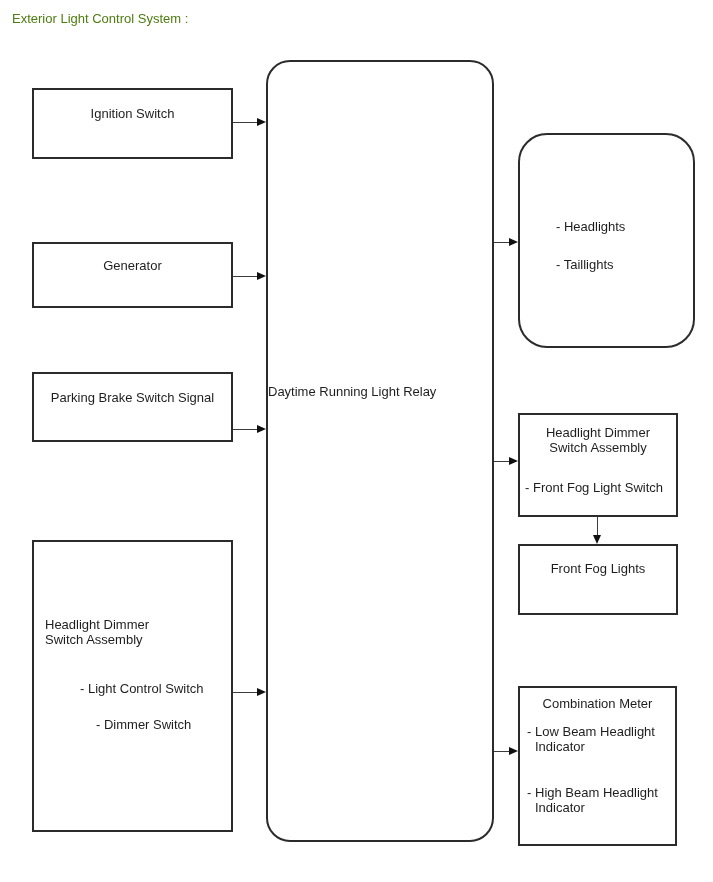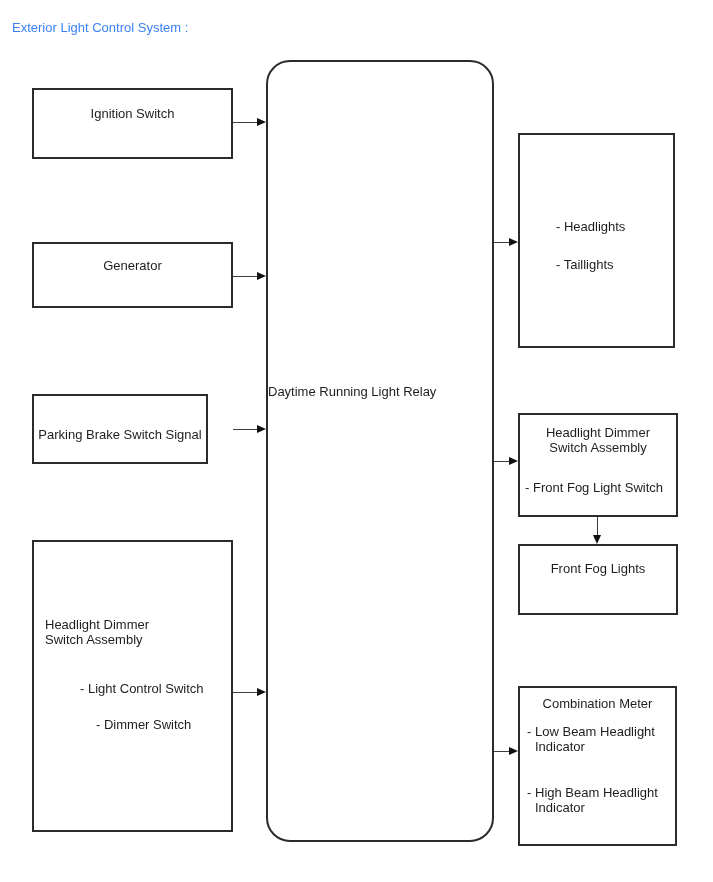--- a/index.html
+++ b/index.html
@@ -11,23 +11,23 @@
     width: 713px;
     height: 882px;
     background: #ffffff;
     overflow: hidden;
     font-size: 13px;
   }
 
   .diagram-title {
     position: absolute;
     left: 12px;
-    top: 20px;
+    top: 11px;
     font-size: 13px;
-    color: #3b82f6;
+    color: #4d7c0f;
     white-space: nowrap;
   }
 
   .node {
     position: absolute;
     border: 2px solid #2b2b2b;
     background: #ffffff;
   }
 
   
@@ -114,38 +114,38 @@
   <div class="diagram-title">Exterior Light Control System :</div>
 
   <div class="node center-label" style="left:32px; top:88px; width:201px; height:71px;">
     <span>Ignition Switch</span>
   </div>
 
   <div class="node center-label" style="left:32px; top:242px; width:201px; height:66px;">
     <span>Generator</span>
   </div>
 
-  <div class="node center-label" style="left:32px; top:394px; width:176px; height:70px;align-items:flex-end;">
+  <div class="node center-label" style="left:32px; top:372px; width:201px; height:70px;">
     <span>Parking Brake Switch Signal</span>
   </div>
 
   <div class="node" style="left:32px; top:540px; width:201px; height:292px;">
     <div class="abs lh15" style="left:11px; top:75px;">
       <div>Headlight Dimmer</div>
       <div>Switch Assembly</div>
     </div>
     <div class="abs nowrap" style="left:46px; top:139px;">- Light Control Switch</div>
     <div class="abs nowrap" style="left:46px; top:175px;margin-left:16px;">- Dimmer Switch</div>
   </div>
 
   <div class="relay">
     <div class="relay-label">Daytime Running Light Relay</div>
   </div>
 
-  <div class="node" style="left:518px; top:133px; width:157px; height:215px;">
+  <div class="node" style="left:518px; top:133px; width:177px; height:215px;border-radius:29px;">
     <div class="abs nowrap" style="left:36px; top:84px;">- Headlights</div>
     <div class="abs nowrap" style="left:36px; top:122px;">- Taillights</div>
   </div>
 
   <div class="node" style="left:518px; top:413px; width:160px; height:104px;">
     <div class="abs lh15 center-text" style="left:0; top:10px; width:100%;">
       <div>Headlight Dimmer</div>
       <div>Switch Assembly</div>
     </div>
     <div class="abs hang" style="left:5px; top:65px; width:150px;">

